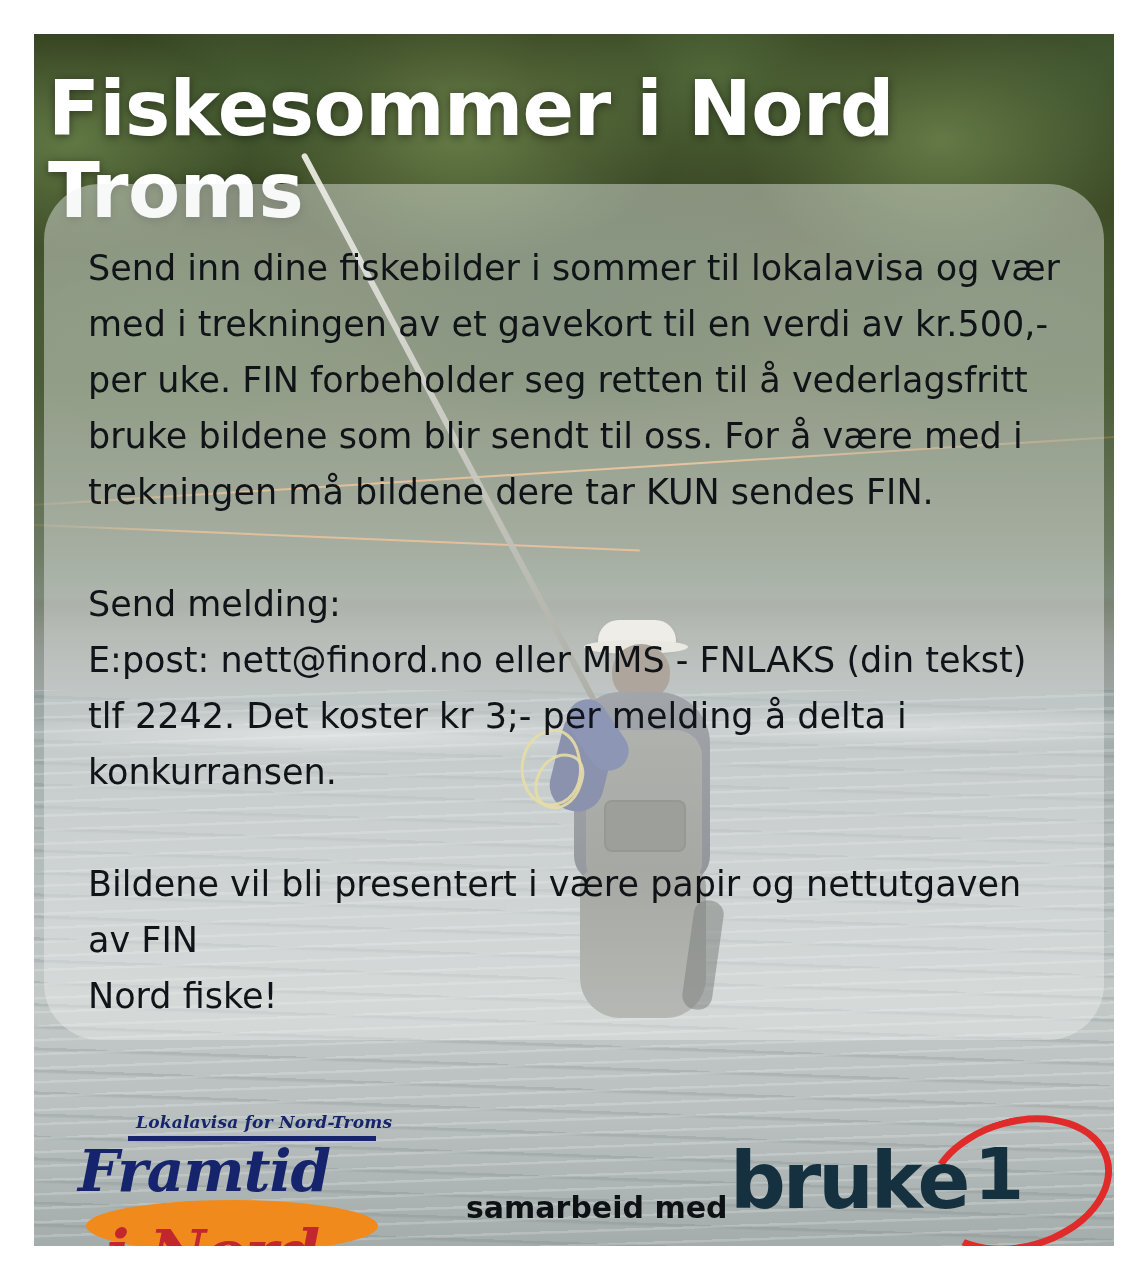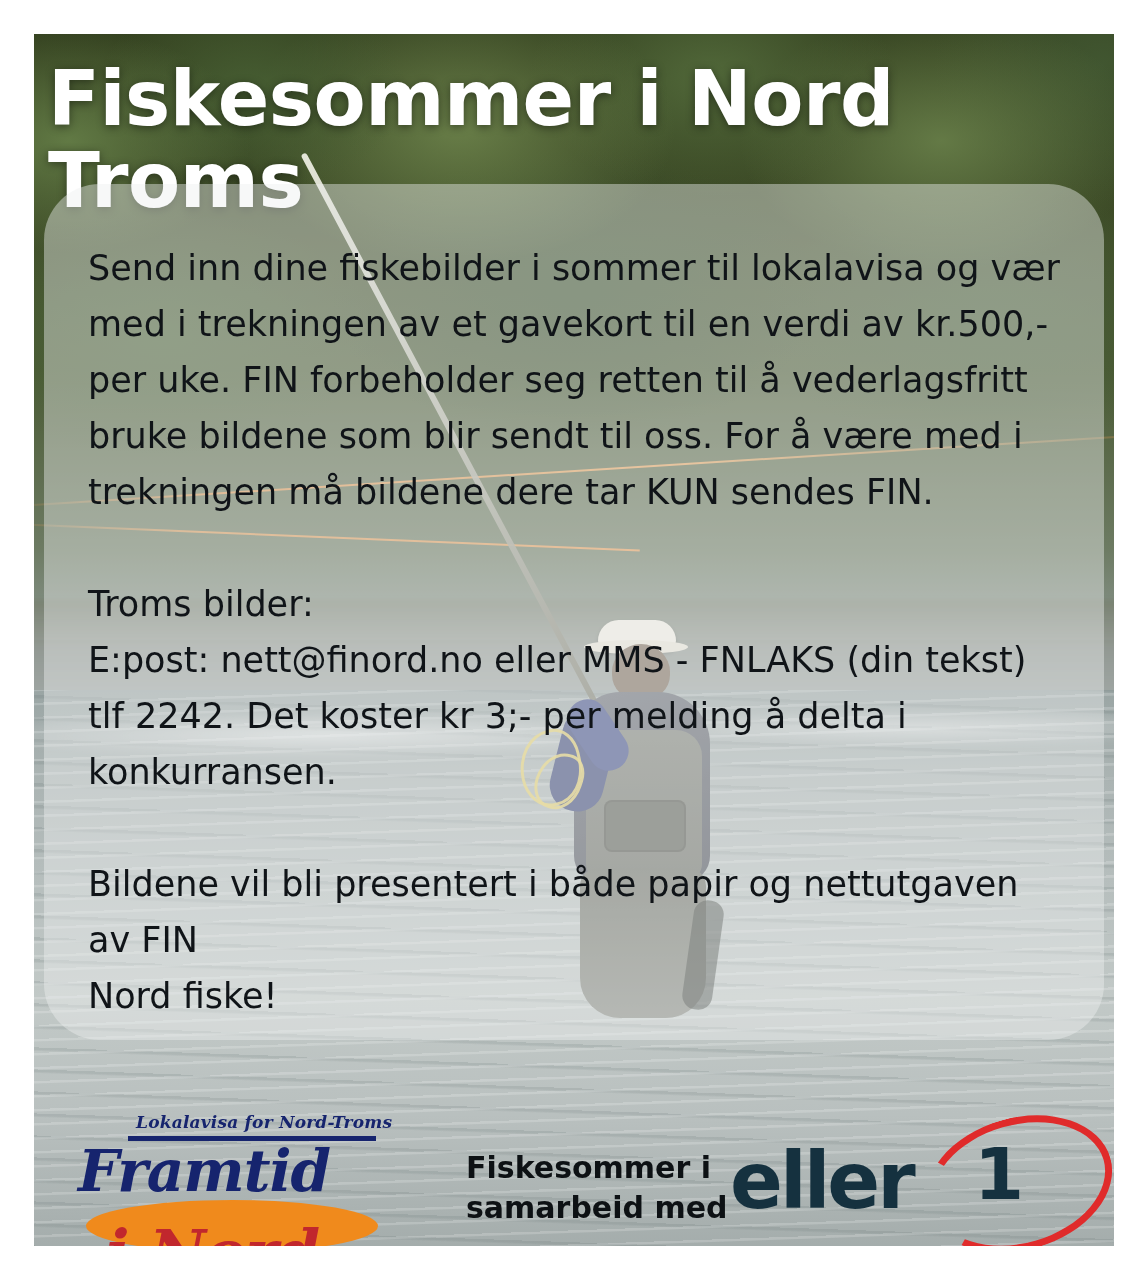--- a/index.html
+++ b/index.html
@@ -173,21 +173,21 @@
     inset: 0;
     border: 34px solid #ffffff;
     box-sizing: border-box;
     pointer-events: none;
   }
 
   
   .headline {
     position: absolute;
     left: 48px;
-    top: 58px;
+    top: 68px;
     width: 1060px;
     font-size: 76px;
     line-height: 82px;
     font-weight: bold;
     color: #ffffff;
     letter-spacing: -0.5px;
     text-shadow: 0 2px 10px rgba(0,0,0,.45);
     font-family: "DejaVu Sans", "Liberation Sans", sans-serif;
   }
 
@@ -362,46 +362,45 @@
     <div class="coil"></div>
     <div class="coil b"></div>
   </div>
 
   <div class="headline">Fiskesommer i Nord Troms</div>
 
   <div class="panel">
     <div class="body-text">
       <p>Send inn dine fiskebilder i sommer til lokalavisa og vær med i trekningen av et gavekort til en verdi av kr.500,- per uke. FIN forbeholder seg retten til å vederlagsfritt bruke bildene som blir sendt til oss. For å være med i trekningen må bildene dere tar KUN sendes FIN.</p>
       <div class="spacer"></div>
-      <p>Troms bilder:</p>
+      <p>Send melding:</p>
       <p>E:post: nett@finord.no eller MMS - FNLAKS (din tekst)</p>
       <p>tlf 2242. Det koster kr 3;- per melding å delta i konkurransen.</p>
       <div class="spacer"></div>
-      <p>Bildene vil bli presentert i både papir og nettutgaven av FIN</p>
+      <p>Bildene vil bli presentert i være papir og nettutgaven av FIN</p>
       <p>Nord fiske!</p>
     </div>
   </div>
 
   <div class="footer">
 
     <div class="fin-logo">
       <div class="fin-tagline">Lokalavisa for Nord-Troms</div>
       <div class="fin-rule"></div>
       <div class="fin-framtid">Framtid</div>
       <div class="fin-oval"></div>
       <div class="fin-inord">i Nord</div>
     </div>
 
     <div class="partner-text">
-      <div>Fiskesommer i</div>
       <div>samarbeid med</div>
     </div>
 
     <div class="sport1">
       <div class="swoosh"></div>
-      <div class="word">eller</div>
+      <div class="word">bruke</div>
       <div class="one">1</div>
     </div>
 
   </div>
 
   <div class="frame"></div>
 </div>
 
 </body></html>

